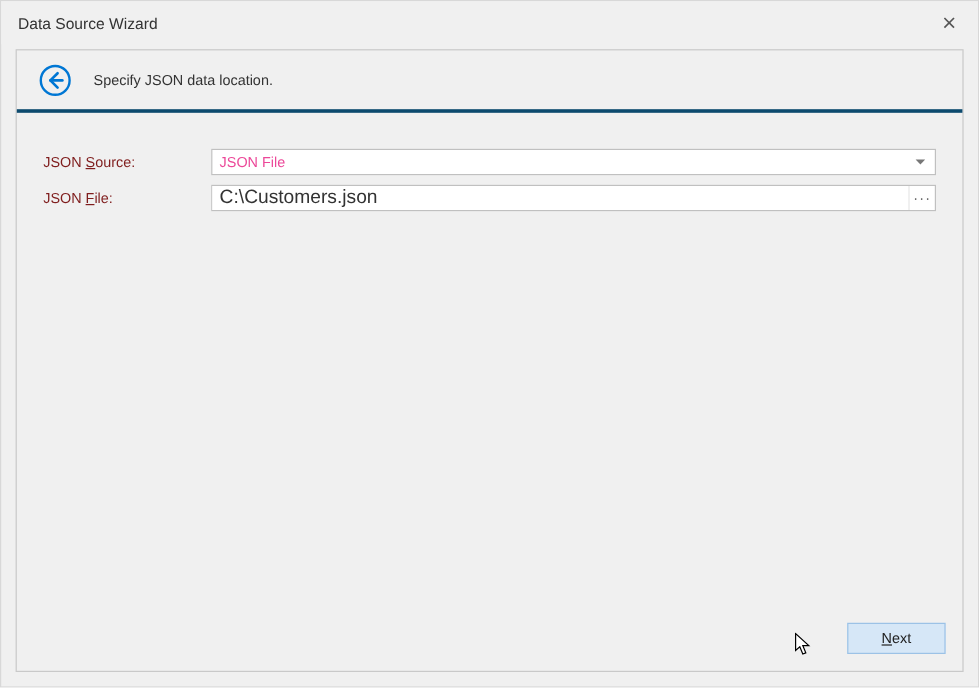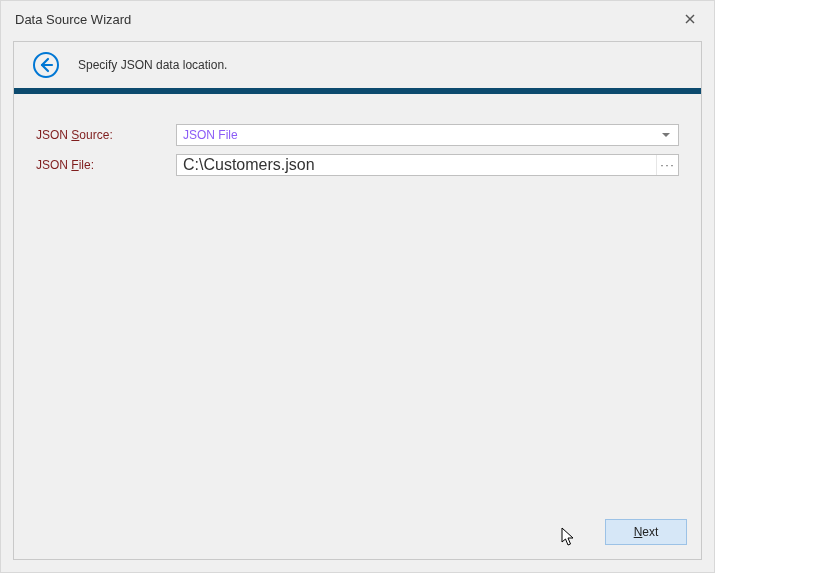--- a/index.html
+++ b/index.html
@@ -5,21 +5,21 @@
     * { box-sizing: border-box; margin: 0; padding: 0; }
     body {
       font-family: "Segoe UI", Tahoma, sans-serif;
       font-size: 12px;
       background: #fff;
       width: 816px;
       height: 573px;
       overflow: hidden;
     }
     .window {
-      width: 715px;
+      width: 816px;
       height: 573px;
       border: 1px solid #d8d8d8;
       background: #f0f0f0;
       position: relative;
     }
     .titlebar {
       height: 36px;
       display: flex;
       align-items: center;
       justify-content: space-between;
@@ -46,21 +46,21 @@
       right: 12px;
       bottom: 12px;
       border: 1px solid #c9c9c9;
       background: #f0f0f0;
     }
     .header-row {
       height: 52px;
       display: flex;
       align-items: center;
       padding: 0 18px;
-      border-bottom: 6px solid #0c4a6e;
+      border-bottom: 3px solid #0c4a6e;
     }
     .back-icon {
       width: 28px;
       height: 28px;
       margin-right: 18px;
       cursor: pointer;
       flex-shrink: 0;
     }
     .header-text {
       font-size: 12px;
@@ -87,21 +87,21 @@
       background: #fff;
       display: flex;
       align-items: center;
       padding: 0 6px;
       cursor: pointer;
       position: relative;
     }
     .combo-text {
       flex: 1;
       font-size: 12px;
-      color: #8b5cf6;
+      color: #ec4899;
     }
     .combo-caret {
       width: 0; height: 0;
       border-left: 4px solid transparent;
       border-right: 4px solid transparent;
       border-top: 4px solid #777;
       margin-right: 2px;
     }
     .file-input-wrap {
       flex: 1;

